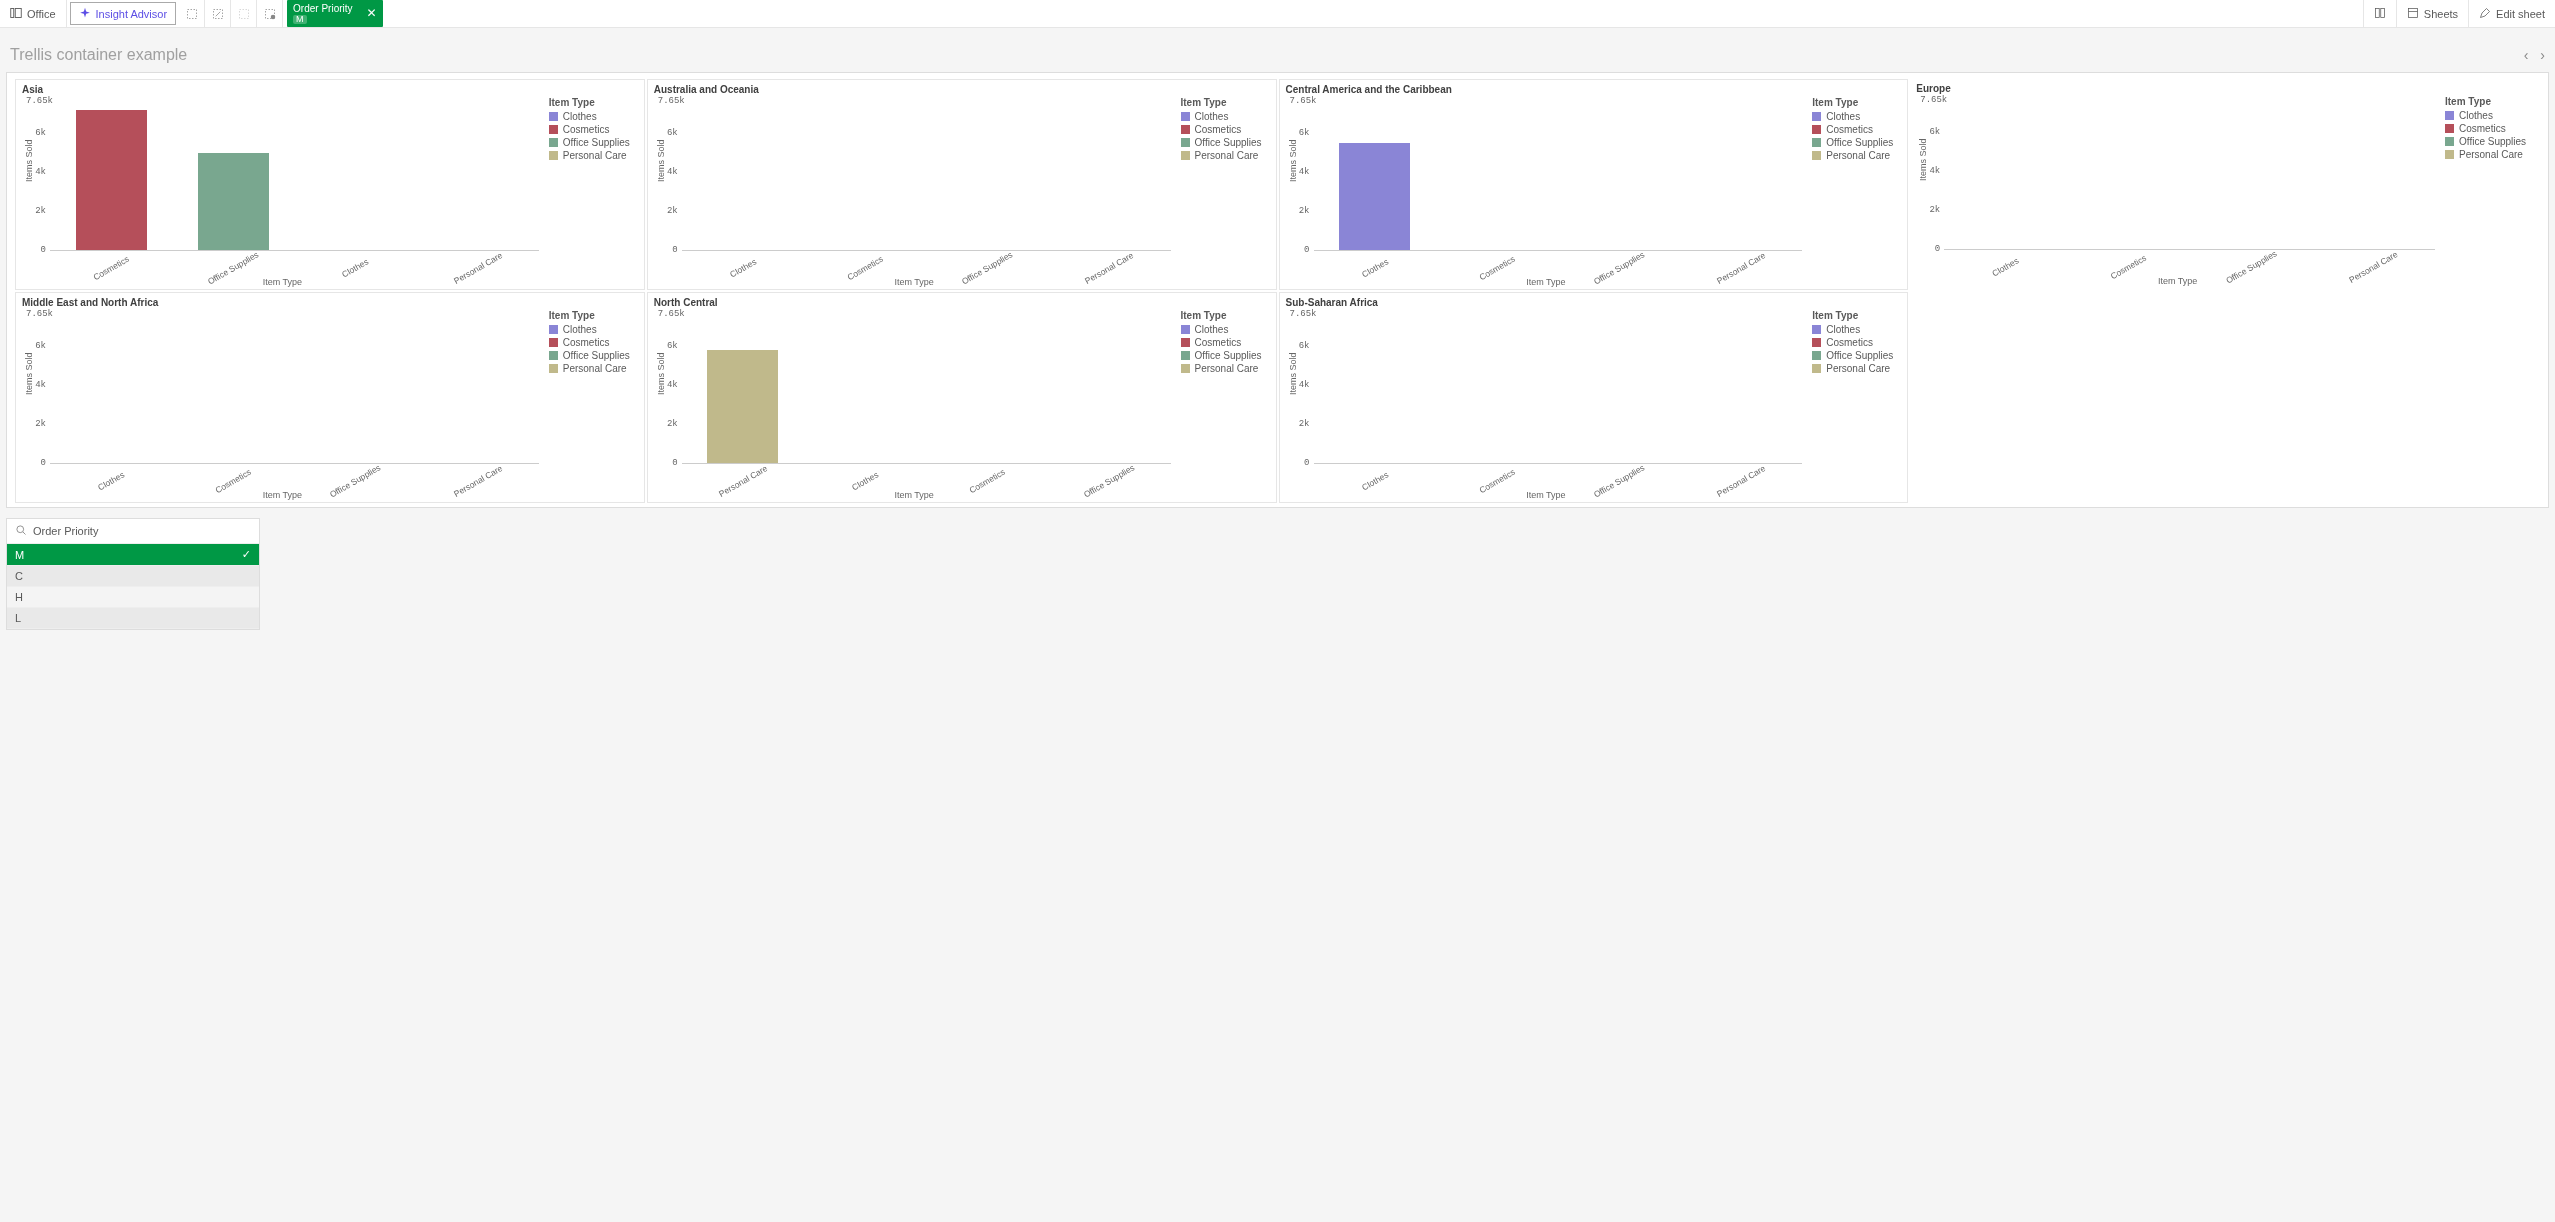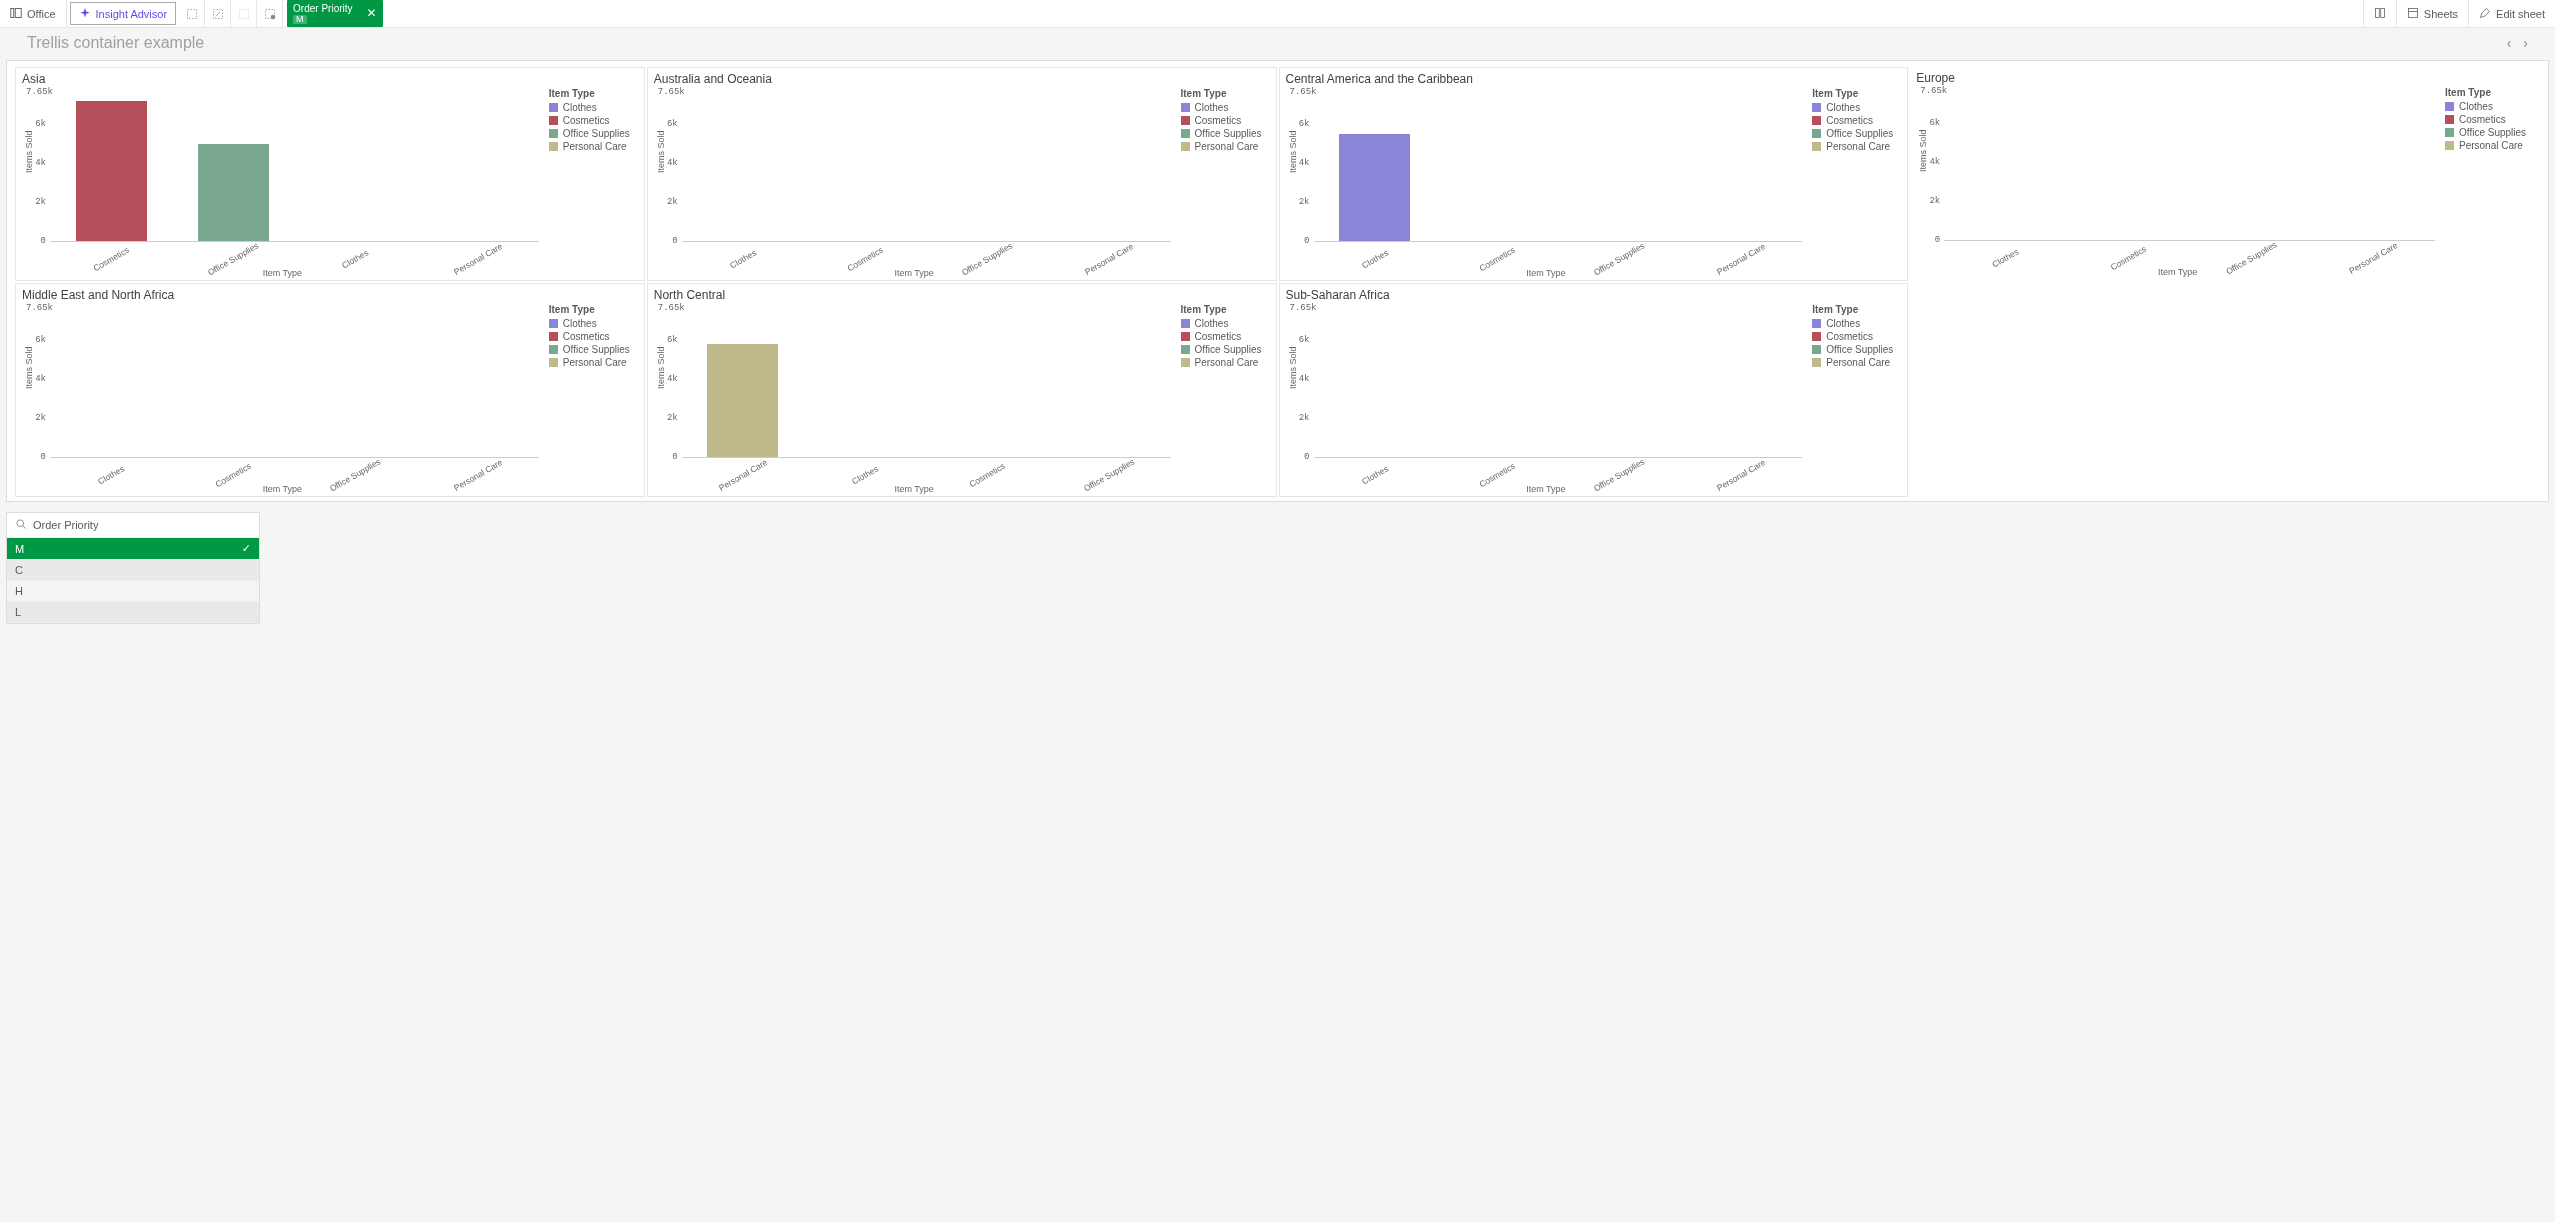--- a/index.html
+++ b/index.html
@@ -13,33 +13,33 @@
   .tool-icons { display: flex; align-items: center; }
   .tool-icon { width: 26px; display: flex; align-items: center; justify-content: center; cursor: pointer; height: 100%; border-right: 1px solid #e6e6e6; color: #888; }
   .chip { background: #009845; color: #fff; display: flex; align-items: center; padding: 2px 6px; font-size: 10px; line-height: 1.1; gap: 14px; margin-left: 4px; border-radius: 1px; }
   .chip-main { display:flex; flex-direction: column; gap:1px;}
   .chip-sub { font-size: 9px; background: rgba(255,255,255,.25); padding: 0 3px; border-radius:2px; width:fit-content;}
   .chip-close { cursor: pointer; font-size: 12px; }
   .toolbar-right { margin-left: auto; display: flex; align-items: stretch; height: 100%; }
   .right-btn { display: flex; align-items: center; gap: 5px; padding: 0 10px; border-left: 1px solid #e6e6e6; cursor: pointer; color: #595959; }
 
   
-  .sheet-bar { display: flex; align-items: center; padding: 6px 27px; background: #f5f5f5; }
+  .sheet-bar { display: flex; align-items: center; padding: 6px 10px; background: #f5f5f5; margin-top: 12px; }
   .sheet-title { font-size: 16px; color: #a0a0a0; }
   .nav-arrows { margin-left: auto; display: flex; gap: 12px; color: #888; }
   .nav-arrow { cursor: pointer; font-size: 14px; }
 
   
   .main { padding: 2px 6px; }
   .trellis-wrap { background: #fff; border: 1px solid #ddd; padding: 6px 8px 4px; }
   .chart-title { font-weight: 600; color: #404040; font-size: 11.5px; margin-bottom: 4px; }
   .trellis-grid { display: grid; grid-template-columns: repeat(4, 1fr); gap: 2px; }
   .panel { border: 1px solid #e6e6e6; padding: 4px 6px 2px; }
   .panel.noborder { border: none; }
-  .panel-title { font-weight: 400; font-size: 12px; color: #404040; margin-bottom: 2px; }
+  .panel-title { font-weight: 700; font-size: 10px; color: #404040; margin-bottom: 2px; }
   .panel-body { display: flex; height: 190px; }
   .chart-area { flex: 1; position: relative; }
   .legend { width: 95px; padding-left: 6px; font-size: 10px; }
   .legend-title { font-weight: 600; color: #595959; margin-bottom: 3px; }
   .legend-item { display: flex; align-items: center; gap: 5px; margin-bottom: 2px; color: #595959; }
   .swatch { width: 9px; height: 9px; }
 
   
   .plot { position: absolute; top: 4px; bottom: 36px; left: 28px; right: 4px; border-bottom: 1px solid #ccc; }
   .ylab { position: absolute; left: -24px; font-size: 9px; color: #666; transform: translateY(-50%); text-align: right; width: 20px; font-family: Liberation Mono, monospace; }

